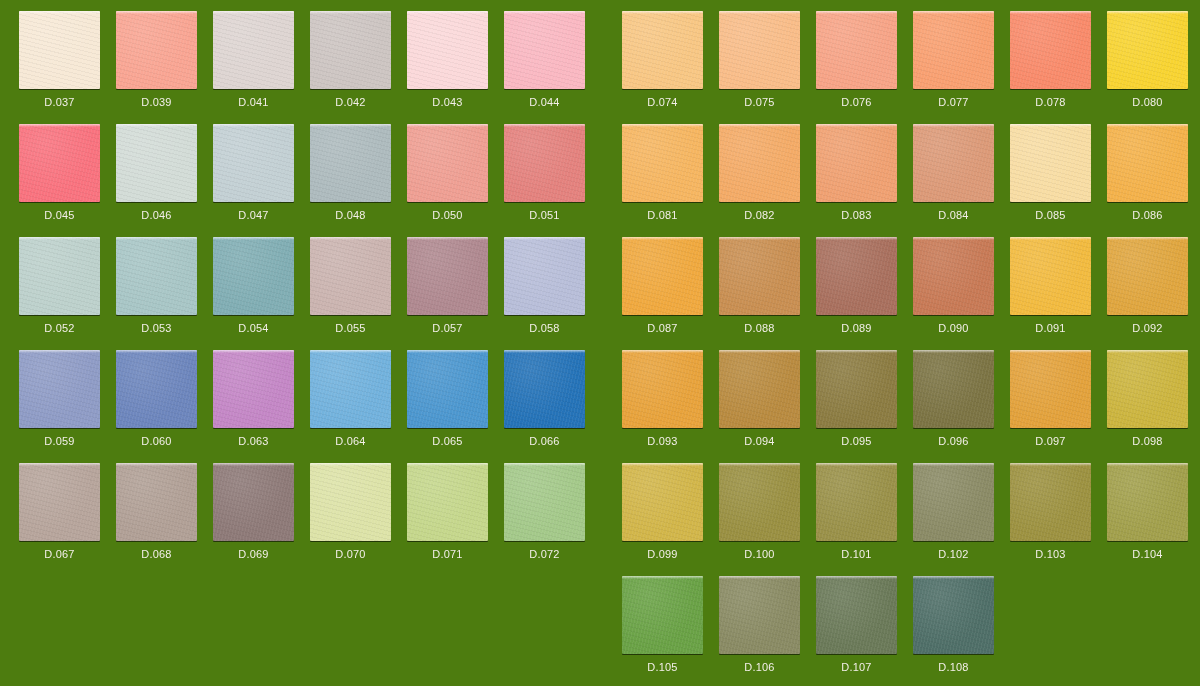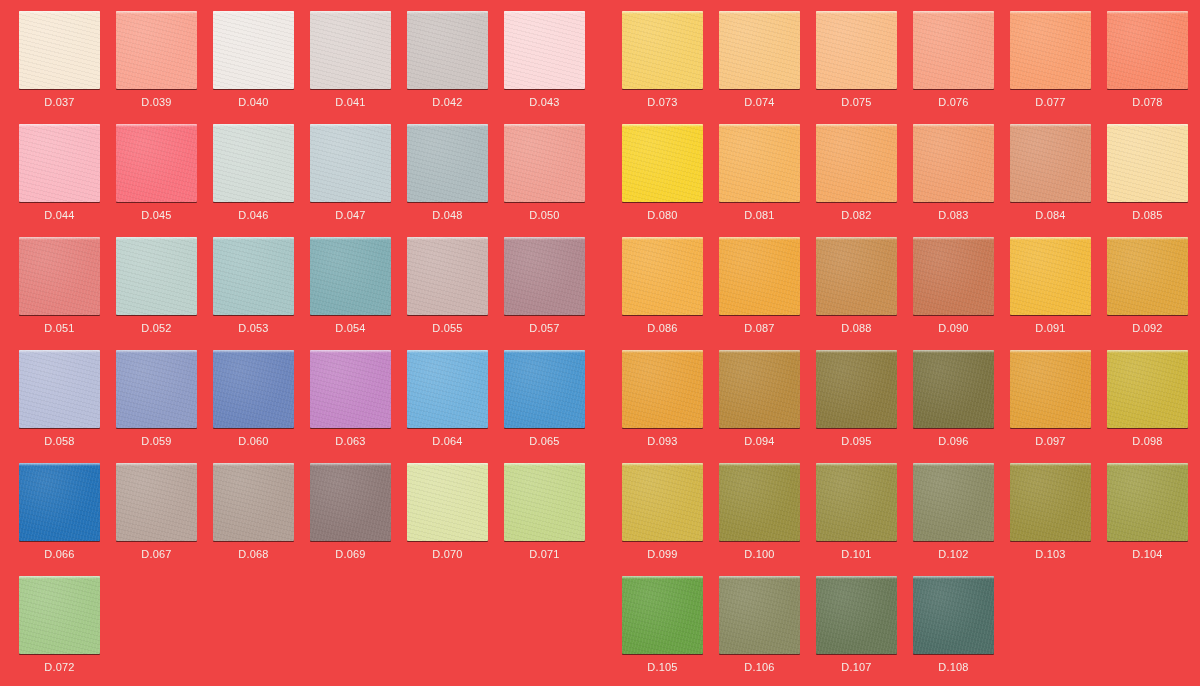--- a/index.html
+++ b/index.html
@@ -11,21 +11,21 @@
   body {
     width: 1200px;
     height: 686px;
     overflow: hidden;
     font-family: "Liberation Sans", sans-serif;
   }
   #chart-root {
     position: relative;
     width: 1200px;
     height: 686px;
-    background: #ef4444;
+    background: #4d7c0f;
     box-sizing: border-box;
   }
   .block {
     position: absolute;
     top: 0;
     height: 686px;
     display: grid;
     grid-template-columns: repeat(6, 97px);
     grid-template-rows: repeat(6, 113px);
     align-content: start;
@@ -96,24 +96,20 @@
   <div class="block" id="block-left">
       <div class="swatch-cell">
         <div class="swatch-chip" style="background: rgb(247, 233, 214);"></div>
         <div class="swatch-label">D.037</div>
       </div>
       <div class="swatch-cell">
         <div class="swatch-chip" style="background: rgb(249, 165, 147);"></div>
         <div class="swatch-label">D.039</div>
       </div>
       <div class="swatch-cell">
-        <div class="swatch-chip" style="background: rgb(239, 234, 230);"></div>
-        <div class="swatch-label">D.040</div>
-      </div>
-      <div class="swatch-cell">
         <div class="swatch-chip" style="background: rgb(222, 213, 210);"></div>
         <div class="swatch-label">D.041</div>
       </div>
       <div class="swatch-cell">
         <div class="swatch-chip" style="background: rgb(205, 197, 194);"></div>
         <div class="swatch-label">D.042</div>
       </div>
       <div class="swatch-cell">
         <div class="swatch-chip" style="background: rgb(251, 217, 218);"></div>
         <div class="swatch-label">D.043</div>
@@ -214,24 +210,20 @@
         <div class="swatch-chip" style="background: rgb(197, 215, 140);"></div>
         <div class="swatch-label">D.071</div>
       </div>
       <div class="swatch-cell">
         <div class="swatch-chip" style="background: rgb(164, 201, 138);"></div>
         <div class="swatch-label">D.072</div>
       </div>
     </div>
   <div class="block" id="block-right">
       <div class="swatch-cell">
-        <div class="swatch-chip" style="background: rgb(246, 209, 105);"></div>
-        <div class="swatch-label">D.073</div>
-      </div>
-      <div class="swatch-cell">
         <div class="swatch-chip" style="background: rgb(248, 199, 132);"></div>
         <div class="swatch-label">D.074</div>
       </div>
       <div class="swatch-cell">
         <div class="swatch-chip" style="background: rgb(249, 189, 137);"></div>
         <div class="swatch-label">D.075</div>
       </div>
       <div class="swatch-cell">
         <div class="swatch-chip" style="background: rgb(247, 164, 135);"></div>
         <div class="swatch-label">D.076</div>
@@ -272,20 +264,24 @@
         <div class="swatch-chip" style="background: rgb(244, 178, 75);"></div>
         <div class="swatch-label">D.086</div>
       </div>
       <div class="swatch-cell">
         <div class="swatch-chip" style="background: rgb(240, 169, 63);"></div>
         <div class="swatch-label">D.087</div>
       </div>
       <div class="swatch-cell">
         <div class="swatch-chip" style="background: rgb(201, 143, 82);"></div>
         <div class="swatch-label">D.088</div>
+      </div>
+      <div class="swatch-cell">
+        <div class="swatch-chip" style="background: rgb(169, 112, 94);"></div>
+        <div class="swatch-label">D.089</div>
       </div>
       <div class="swatch-cell">
         <div class="swatch-chip" style="background: rgb(200, 122, 86);"></div>
         <div class="swatch-label">D.090</div>
       </div>
       <div class="swatch-cell">
         <div class="swatch-chip" style="background: rgb(242, 187, 64);"></div>
         <div class="swatch-label">D.091</div>
       </div>
       <div class="swatch-cell">

